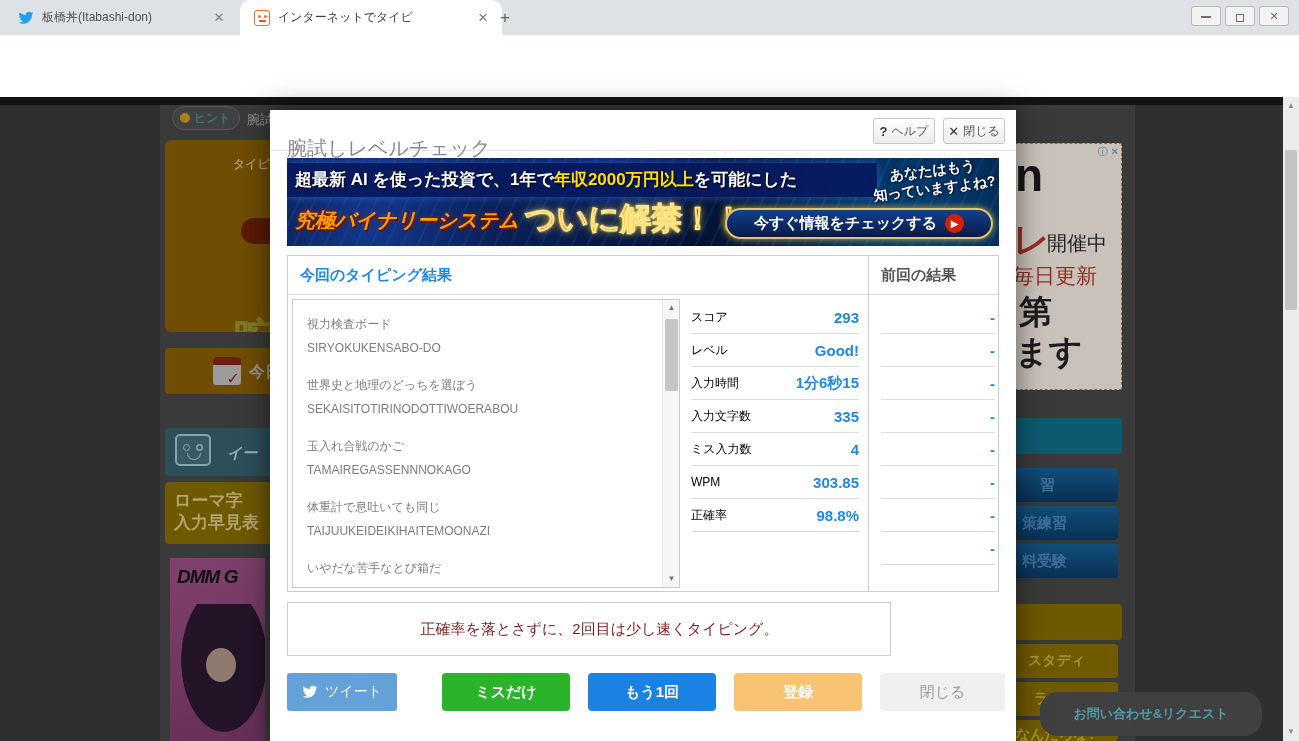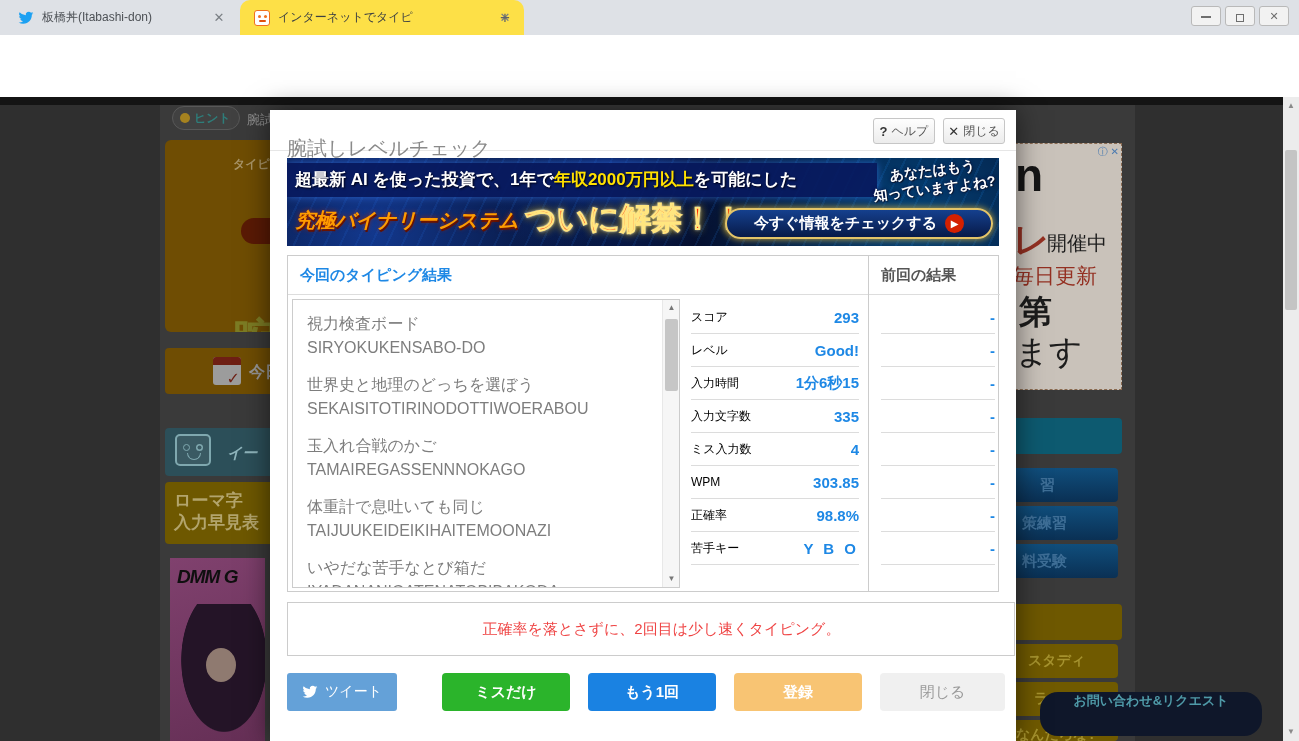--- a/index.html
+++ b/index.html
@@ -5,21 +5,21 @@
   * { margin:0; padding:0; box-sizing:border-box; }
   html,body { width:1299px; height:741px; overflow:hidden;
     font-family:"Liberation Sans","DejaVu Sans",sans-serif; }
   body { position:relative; background:#fff; }
   .abs { position:absolute; }
 
   
   .tabstrip { left:0; top:0; width:1299px; height:35px; background:#dee1e6; }
   .tab { top:0; height:35px; display:flex; align-items:center; gap:8px; padding:0 10px 0 14px; }
   .tab-inactive { left:4px; width:234px; color:#4d5156; }
-  .tab-active { left:240px; width:284px; background:#fde047; border-radius:10px 10px 0 0; color:#3c4043; }
+  .tab-active { left:240px; width:262px; background:#ffffff; border-radius:10px 10px 0 0; color:#3c4043; }
   .tab-title { font-size:12px; white-space:nowrap; overflow:hidden; flex:1; }
   .tab-close { color:#7a7f85; font-size:13px; width:18px; height:18px; line-height:18px; text-align:center; border-radius:50%; }
   .fav { width:16px; height:16px; flex:none; }
   .fav-etyping { background:#fff; border:1.5px solid #f07020; border-radius:3px; position:relative; }
   .fav-etyping::before { content:""; position:absolute; left:3px; top:4px; width:3px; height:3px; background:#f07020; border-radius:50%; box-shadow:6px 0 0 #f07020; }
   .fav-etyping::after { content:""; position:absolute; left:4px; top:9px; width:7px; height:2px; background:#e05010; border-radius:1px; }
   .newtab { left:494px; top:7px; font-size:17px; color:#5f6368; width:22px; height:22px; text-align:center; line-height:22px; }
   .winbtn { top:6px; width:30px; height:20px; background:#f2f2f2; border:1px solid #b9b9b9; border-radius:3px; color:#6e6e6e; text-align:center; line-height:18px; font-size:11px; }
   .restore-glyph { display:inline-block; width:8px; height:8px; border:1.5px solid #6e6e6e; position:relative; top:2px; }
   .min-glyph { display:inline-block; width:10px; height:2px; background:#6e6e6e; position:relative; top:-2px;}
@@ -66,21 +66,21 @@
   .hair { position:absolute; left:4px; top:46px; width:100px; height:140px; background:radial-gradient(ellipse at 50% 40%,#241427 60%,transparent 61%); }
   .face { position:absolute; left:36px; top:90px; width:30px; height:34px; border-radius:50%; background:#8f7a70; }
 
   .rad { left:1000px; top:143px; width:122px; height:247px; background:#c9c2ba; border:1px dashed #8a6a50; }
   .rad span { position:absolute; white-space:nowrap; }
   .radchoice { position:absolute; right:2px; top:1px; color:#4a7ab0; font-size:10px; }
   .rbar-teal { left:1000px; top:418px; width:122px; height:36px; border-radius:4px; background:#0d5a70; }
   .rbtn { left:1000px; width:118px; height:34px; border-radius:4px; background:linear-gradient(#104e7c,#0a3054); color:#3e6e96; font-size:15px; font-weight:bold; display:flex; align-items:center; }
   .rbar-gold { left:1000px; top:604px; width:122px; height:36px; border-radius:4px; background:#6e5800; }
   .gbtn { left:1000px; width:118px; height:34px; border-radius:4px; background:#705a00; color:#a5922e; font-size:14px; font-weight:bold; display:flex; align-items:center; }
-  .contactpill { left:1040px; top:692px; width:222px; height:44px; border-radius:18px; background:#0f172a; color:#4f9aa8; font-size:13px; font-weight:bold; display:flex; justify-content:center; }
+  .contactpill { left:1040px; top:692px; width:222px; height:44px; border-radius:18px; background:#404040; color:#4f9aa8; font-size:13px; font-weight:bold; display:flex; align-items:center; justify-content:center; }
   .vscroll { left:1283px; top:97px; width:16px; height:644px; background:#ececec; }
   .vthumb { left:1285px; top:150px; width:12px; height:160px; background:#c4c4c4; border-radius:2px; }
   .varrow { left:1283px; width:16px; height:14px; color:#8a8a8a; font-size:8px; text-align:center; line-height:14px; }
 
   
   .modal { left:270px; top:110px; width:746px; height:631px; background:#fff; box-shadow:0 0 26px rgba(0,0,0,.55); }
   .mhead { position:absolute; left:0; top:0; width:746px; height:41px; border-bottom:1px solid #e6e6e6; }
   .mtitle { position:absolute; left:17px; top:9px; font-size:20px; color:#8a8a8a;margin-top:16px; }
   .mbtn { position:absolute; top:8px; width:62px; height:26px; border:1px solid #c6c6c6; border-radius:3px; background:linear-gradient(#fefefe,#ececec); font-size:12px; color:#555; display:flex; align-items:center; justify-content:center; gap:4px; }
   .mbtn b { font-size:13px; color:#333; }
@@ -101,33 +101,33 @@
 
   .panel { position:absolute; left:17px; top:145px; width:712px; height:337px; border:1px solid #ccc; }
   .panel .vdiv { position:absolute; left:580px; top:0; width:1px; height:335px; background:#ccc; }
   .panel .hdiv { position:absolute; left:0; top:38px; width:712px; height:1px; background:#ddd; }
   .curhead { position:absolute; left:12px; top:10px; font-size:15px; font-weight:bold; color:#1e88e5; }
   .prevhead { position:absolute; left:593px; top:10px; font-size:15px; font-weight:bold; color:#555; }
 
   .wordbox { position:absolute; left:4px; top:43px; width:388px; height:289px; border:1px solid #ccc; overflow:hidden; }
   .wordinner { position:absolute; left:0; top:0; width:369px; padding:12px 0 0 14px; color:#7d7d7d; }
   .pair { margin-bottom:13px; }
-  .wline { font-size:16px; line-height:24px; white-space:nowrap; }
+  .wline { font-size:12px; line-height:24px; white-space:nowrap; }
   .lscroll { position:absolute; right:0; top:0; width:17px; height:287px; background:#f6f6f6; border-left:1px solid #e8e8e8; }
   .lsar { position:absolute; left:0; width:17px; height:16px; color:#777; font-size:8px; text-align:center; line-height:16px; }
   .lsthumb { position:absolute; left:2px; top:19px; width:13px; height:72px; background:#c6c6c6; border-radius:2px; }
 
   .stats { position:absolute; left:403px; top:45px; width:168px; }
   .srow { height:33px; display:flex; align-items:center; justify-content:space-between; border-bottom:1px solid #dcdcdc; }
   .slabel { font-size:12px; color:#000000; }
   .sval { font-size:15px; font-weight:bold; color:#1e88e5; }
   .prevcol { position:absolute; left:593px; top:45px; width:114px; }
   .prow { height:33px; display:flex; align-items:center; justify-content:flex-end; border-bottom:1px solid #dcdcdc; }
 
-  .advice { position:absolute; left:17px; top:492px; width:728px; height:54px; border:1px solid #ccc; display:flex; align-items:center; justify-content:center; font-size:15px; color:#ef4444;padding-left:21px; }
+  .advice { position:absolute; left:17px; top:492px; width:604px; height:54px; border:1px solid #ccc; display:flex; align-items:center; justify-content:center; font-size:15px; color:#7f1d1d;padding-left:21px; }
 
   .act { position:absolute; top:563px; height:38px; border-radius:4px; display:flex; align-items:center; justify-content:center; font-size:15px; font-weight:bold; color:#fff; gap:7px; }
   .b-tweet { left:17px; width:110px; background:#64a1d8; border-radius:3px; font-weight:normal; font-size:14px; }
   .b-miss { left:172px; width:128px; background:#2bb42b; }
   .b-retry { left:318px; width:128px; background:#1a82e2; }
   .b-reg { left:464px; width:128px; background:#f8c473; }
   .b-close { left:610px; width:125px; background:#f0f0f0; color:#999; font-weight:normal; }
 </style>
 </head>
 <body>
@@ -273,21 +273,21 @@
   <span class="face"></span>
 </div>
 
 <div class="abs rad">
   <span class="radchoice">ⓘ ✕</span>
   <span style="left:14px;top:4px;font-size:46px;font-weight:bold;color:#151515;">n</span>
   <span style="left:12px;top:72px;font-size:36px;font-weight:bold;color:#943022;">レ</span>
   <span style="left:46px;top:86px;font-size:20px;color:#1c1c1c;">開催中</span>
   <span style="left:12px;top:118px;font-size:21px;color:#943022;">毎日更新</span>
   <span style="left:18px;top:146px;font-size:33px;font-weight:bold;color:#1c1c1c;">第</span>
-  <span style="left:14px;top:186px;font-size:33px;font-weight:normal;color:#1c1c1c;">ます</span>
+  <span style="left:14px;top:186px;font-size:33px;font-weight:bold;color:#1c1c1c;">ます</span>
 </div>
 <div class="abs rbar-teal"></div>
 <div class="abs rbtn" style="top:468px;padding-left:40px;">
     <span>習</span>
   </div>
 <div class="abs rbtn" style="top:506px;padding-left:22px;">
     <span>策練習</span>
   </div>
 <div class="abs rbtn" style="top:544px;padding-left:22px;">
     <span>料受験</span>
@@ -397,24 +397,20 @@
           <span class="sval">4</span>
         </div>
       <div class="srow">
           <span class="slabel">WPM</span>
           <span class="sval">303.85</span>
         </div>
       <div class="srow">
           <span class="slabel">正確率</span>
           <span class="sval">98.8%</span>
         </div>
-      <div class="srow">
-          <span class="slabel">苦手キー</span>
-          <span class="sval" style="letter-spacing:3px;">Y B O</span>
-        </div>
     </div>
 
     <div class="prevcol">
       <div class="prow">
           <span class="sval">-</span>
         </div>
       <div class="prow">
           <span class="sval">-</span>
         </div>
       <div class="prow">

